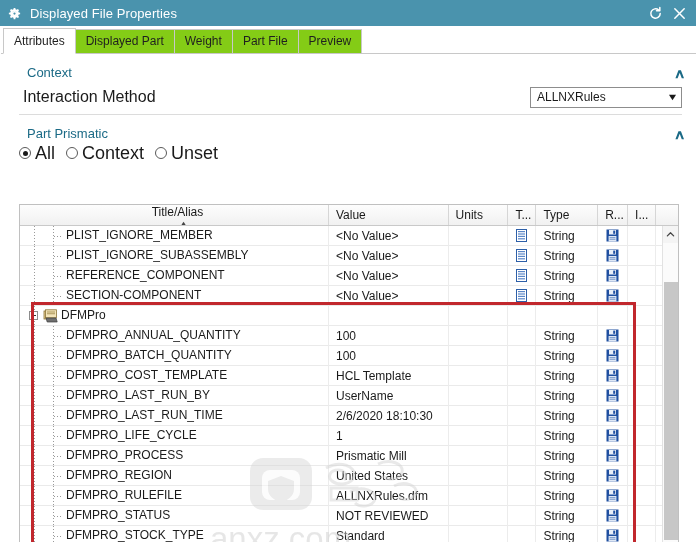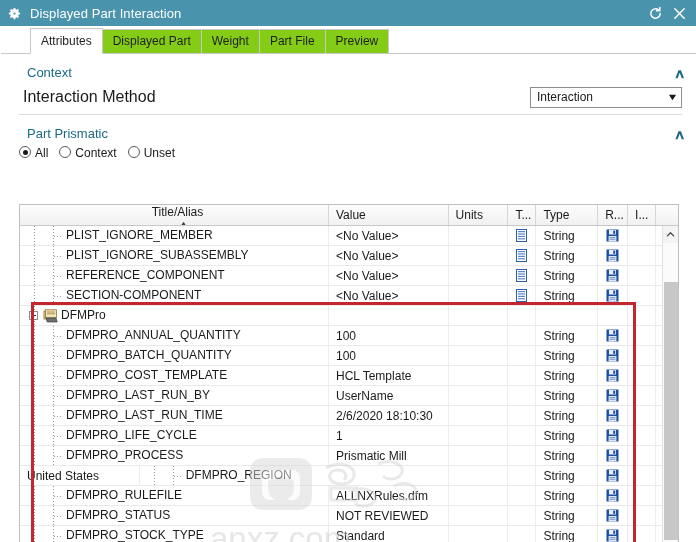--- a/index.html
+++ b/index.html
@@ -55,21 +55,21 @@
     height: 516px;
     background: #ffffff;
     border-left: 1px solid #ffffff;
   }
 
   
   #tabstrip {
     height: 28px;
     display: flex;
     align-items: flex-end;
-    padding-left: 29px;
+    padding-left: 2px;
     background: #ffffff;
     border-bottom: 1px solid #c8c8c8;
     position: relative;
   }
   .tab {
     height: 24px;
     line-height: 23px;
     padding: 0 10px;
     font-size: 12px;
     color: #1f1f1f;
@@ -147,24 +147,24 @@
   
   #radio-row {
     height: 24px;
     display: flex;
     align-items: center;
     padding-left: 18px;
     gap: 0;
   }
   .radio-item {
     display: flex;
-    align-items: flex-start;
+    align-items: center;
     margin-right: 11px;
     cursor: pointer;
-    font-size: 12px;
+    font-size: 18px;
   }
   .radio-dot {
     width: 12px; height: 12px;
     border: 1px solid #5a5a5a;
     border-radius: 50%;
     background: #ffffff;
     margin-right: 4px;
     position: relative;
     flex: 0 0 auto;
   }
@@ -348,21 +348,21 @@
 </style>
 </head>
 <body>
 
 <div id="titlebar">
   <svg class="gear" viewBox="0 0 16 16">
     <path fill="#ffffff" d="M8 5.2A2.8 2.8 0 1 0 8 10.8 2.8 2.8 0 0 0 8 5.2zm0 1.6a1.2 1.2 0 1 1 0 2.4 1.2 1.2 0 0 1 0-2.4z"></path>
     <path fill="#ffffff" d="M6.9 0.7h2.2l.25 1.7a5.9 5.9 0 0 1 1.2.5l1.4-1 1.55 1.55-1 1.4c.2.38.37.78.5 1.2l1.7.25v2.2l-1.7.25c-.13.42-.3.82-.5 1.2l1 1.4-1.55 1.55-1.4-1c-.38.2-.78.37-1.2.5l-.25 1.7H6.9l-.25-1.7a5.9 5.9 0 0 1-1.2-.5l-1.4 1-1.55-1.55 1-1.4a5.9 5.9 0 0 1-.5-1.2L1.3 9.1V6.9l1.7-.25c.13-.42.3-.82.5-1.2l-1-1.4L4.05 2.5l1.4 1c.38-.2.78-.37 1.2-.5z" opacity="0"></path>
     <path fill="#ffffff" d="M7.1 0h1.8l.2 1.55c.44.11.86.28 1.24.5l1.26-.92 1.27 1.27-.92 1.26c.22.38.39.8.5 1.24L14 5.1v1.8l-1.55.2c-.11.44-.28.86-.5 1.24l.92 1.26-1.27 1.27-1.26-.92c-.38.22-.8.39-1.24.5L8.9 12H7.1l-.2-1.55a4.9 4.9 0 0 1-1.24-.5l-1.26.92L3.13 9.6l.92-1.26a4.9 4.9 0 0 1-.5-1.24L2 6.9V5.1l1.55-.2c.11-.44.28-.86.5-1.24L3.13 2.4 4.4 1.13l1.26.92c.38-.22.8-.39 1.24-.5zM8 3.6A2.4 2.4 0 1 0 8 8.4 2.4 2.4 0 0 0 8 3.6z" transform="translate(0,2)"></path>
   </svg>
-  <span class="title">Displayed Part Interaction</span>
+  <span class="title">Displayed File Properties</span>
   <div class="tb-actions">
     <div class="tb-btn" title="reset">
       <svg viewBox="0 0 16 16" width="15" height="15">
         <path d="M13 8a5 5 0 1 1-1.6-3.67" fill="none" stroke="#ffffff" stroke-width="1.6" stroke-linecap="round"></path>
         <path d="M12.6 1.6 L12.6 5.1 L9.1 5.1" fill="none" stroke="#ffffff" stroke-width="1.6" stroke-linecap="round" stroke-linejoin="round"></path>
       </svg>
     </div>
     <div class="tb-btn" title="close">
       <svg viewBox="0 0 16 16" width="15" height="15">
         <path d="M3 3 L13 13 M13 3 L3 13" stroke="#ffffff" stroke-width="1.6" stroke-linecap="round" fill="none"></path>
@@ -382,21 +382,21 @@
     </div>
 
   <div class="section-head">
     <span>Context</span>
     <span class="chev">∧</span>
   </div>
 
   <div id="context-row">
     <span class="label">Interaction Method</span>
     <div class="combo">
-      <span>Interaction</span>
+      <span>ALLNXRules</span>
       <span class="caret">▼</span>
     </div>
   </div>
 
   <div class="sec-rule"></div>
 
   <div class="section-head">
     <span>Part Prismatic</span>
     <span class="chev">∧</span>
   </div>
@@ -755,27 +755,27 @@
               <rect x="7.2" y="1.6" width="2" height="3.2" fill="#1f4fa0"></rect>
               <rect x="2.6" y="7" width="7.8" height="5.5" fill="#dfe8f5"></rect>
               <rect x="3.6" y="8.2" width="5.8" height="0.9" fill="#6b8ec4"></rect>
               <rect x="3.6" y="9.8" width="5.8" height="0.9" fill="#6b8ec4"></rect>
             </svg>
           </div>
           <div class="cell c-i"></div>
           <div class="cell c-last"></div>
         </div>
         <div class="row">
+          <div class="cell c-title treecell">
+            <span class="dots d1"></span>
+            <span class="dots d2"></span>
+            <span class="hstub"></span>
+            <span class="node-label">DFMPRO_REGION</span>
+          </div>
           <div class="cell c-value">United States</div>
-          <div class="cell c-title treecell">
-            <span class="dots d1"></span>
-            <span class="dots d2"></span>
-            <span class="hstub"></span>
-            <span class="node-label">DFMPRO_REGION</span>
-          </div>
           <div class="cell c-units"></div>
           <div class="cell c-t"></div>
           <div class="cell c-type">String</div>
           <div class="cell c-r">
             <svg class="save-icon" viewBox="0 0 13 13">
               <rect x="0.5" y="0.5" width="12" height="12" fill="#1f4fa0"></rect>
               <rect x="3" y="1" width="7" height="4.5" fill="#e8eef8"></rect>
               <rect x="7.2" y="1.6" width="2" height="3.2" fill="#1f4fa0"></rect>
               <rect x="2.6" y="7" width="7.8" height="5.5" fill="#dfe8f5"></rect>
               <rect x="3.6" y="8.2" width="5.8" height="0.9" fill="#6b8ec4"></rect>

